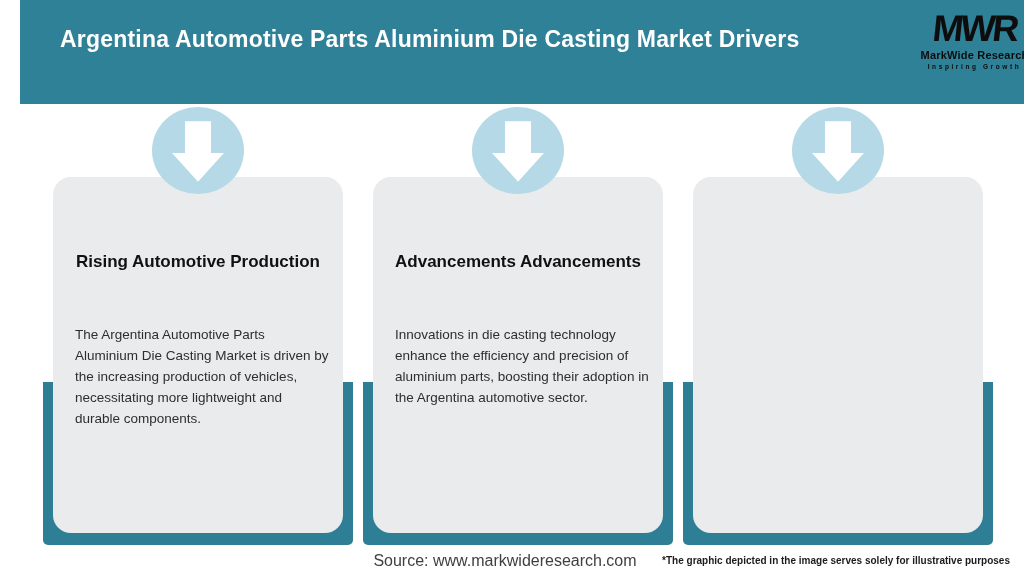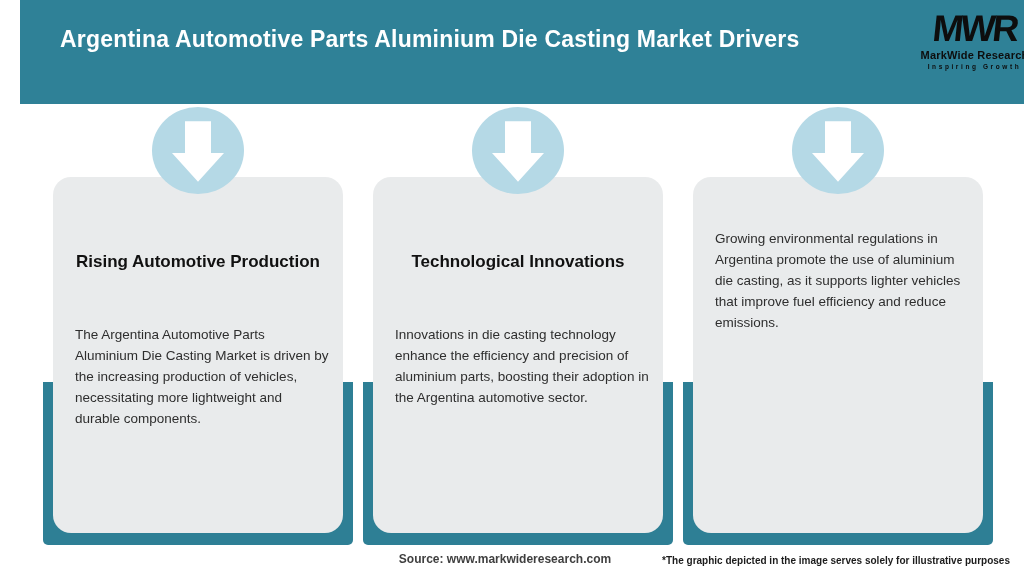--- a/index.html
+++ b/index.html
@@ -48,21 +48,21 @@
   .circle{
     position:absolute;top:-35px;left:50%;transform:translateX(-50%);
     width:92px;height:87px;border-radius:50%;
     background:var(--circle,#B5D9E6);
     display:flex;align-items:center;justify-content:center;z-index:2;
   }
   .circle svg{display:block;margin-top:2px;}
   
   .source{
     position:absolute;left:505px;top:552px;transform:translateX(-50%);
-    white-space:nowrap;font-size:12px;font-weight:bold;color:#3f3f3f;
+    white-space:nowrap;font-size:16px;font-weight:normal;color:#3f3f3f;
   }
   .disclaimer{
     position:absolute;right:14px;top:555px;white-space:nowrap;
     font-size:10px;font-weight:bold;color:#1c1c1c;
   }
 </style>
 </head>
 <body>
 
 <div class="page">
@@ -87,34 +87,33 @@
       <div class="circle">
         <svg width="52" height="61" viewBox="0 0 56 65">
           <path d="M14 0 H42 V34 H56 L28 65 L0 34 H14 Z" fill="#ffffff"></path>
         </svg>
       </div>
     </div>
 
     <div class="column col-2">
       <div class="backer"></div>
       <div class="card">
-        <h2>Technological Innovations</h2>
+        <h2>Advancements Advancements</h2>
         <p>Innovations in die casting technology enhance the efficiency and precision of aluminium parts, boosting their adoption in the Argentina automotive sector.</p>
       </div>
       <div class="circle">
         <svg width="52" height="61" viewBox="0 0 56 65">
           <path d="M14 0 H42 V34 H56 L28 65 L0 34 H14 Z" fill="#ffffff"></path>
         </svg>
       </div>
     </div>
 
     <div class="column col-3">
       <div class="backer"></div>
       <div class="card">
-        <p>Growing environmental regulations in Argentina promote the use of aluminium die casting, as it supports lighter vehicles that improve fuel efficiency and reduce emissions.</p>
       </div>
       <div class="circle">
         <svg width="52" height="61" viewBox="0 0 56 65">
           <path d="M14 0 H42 V34 H56 L28 65 L0 34 H14 Z" fill="#ffffff"></path>
         </svg>
       </div>
     </div>
 
   </main>
 

